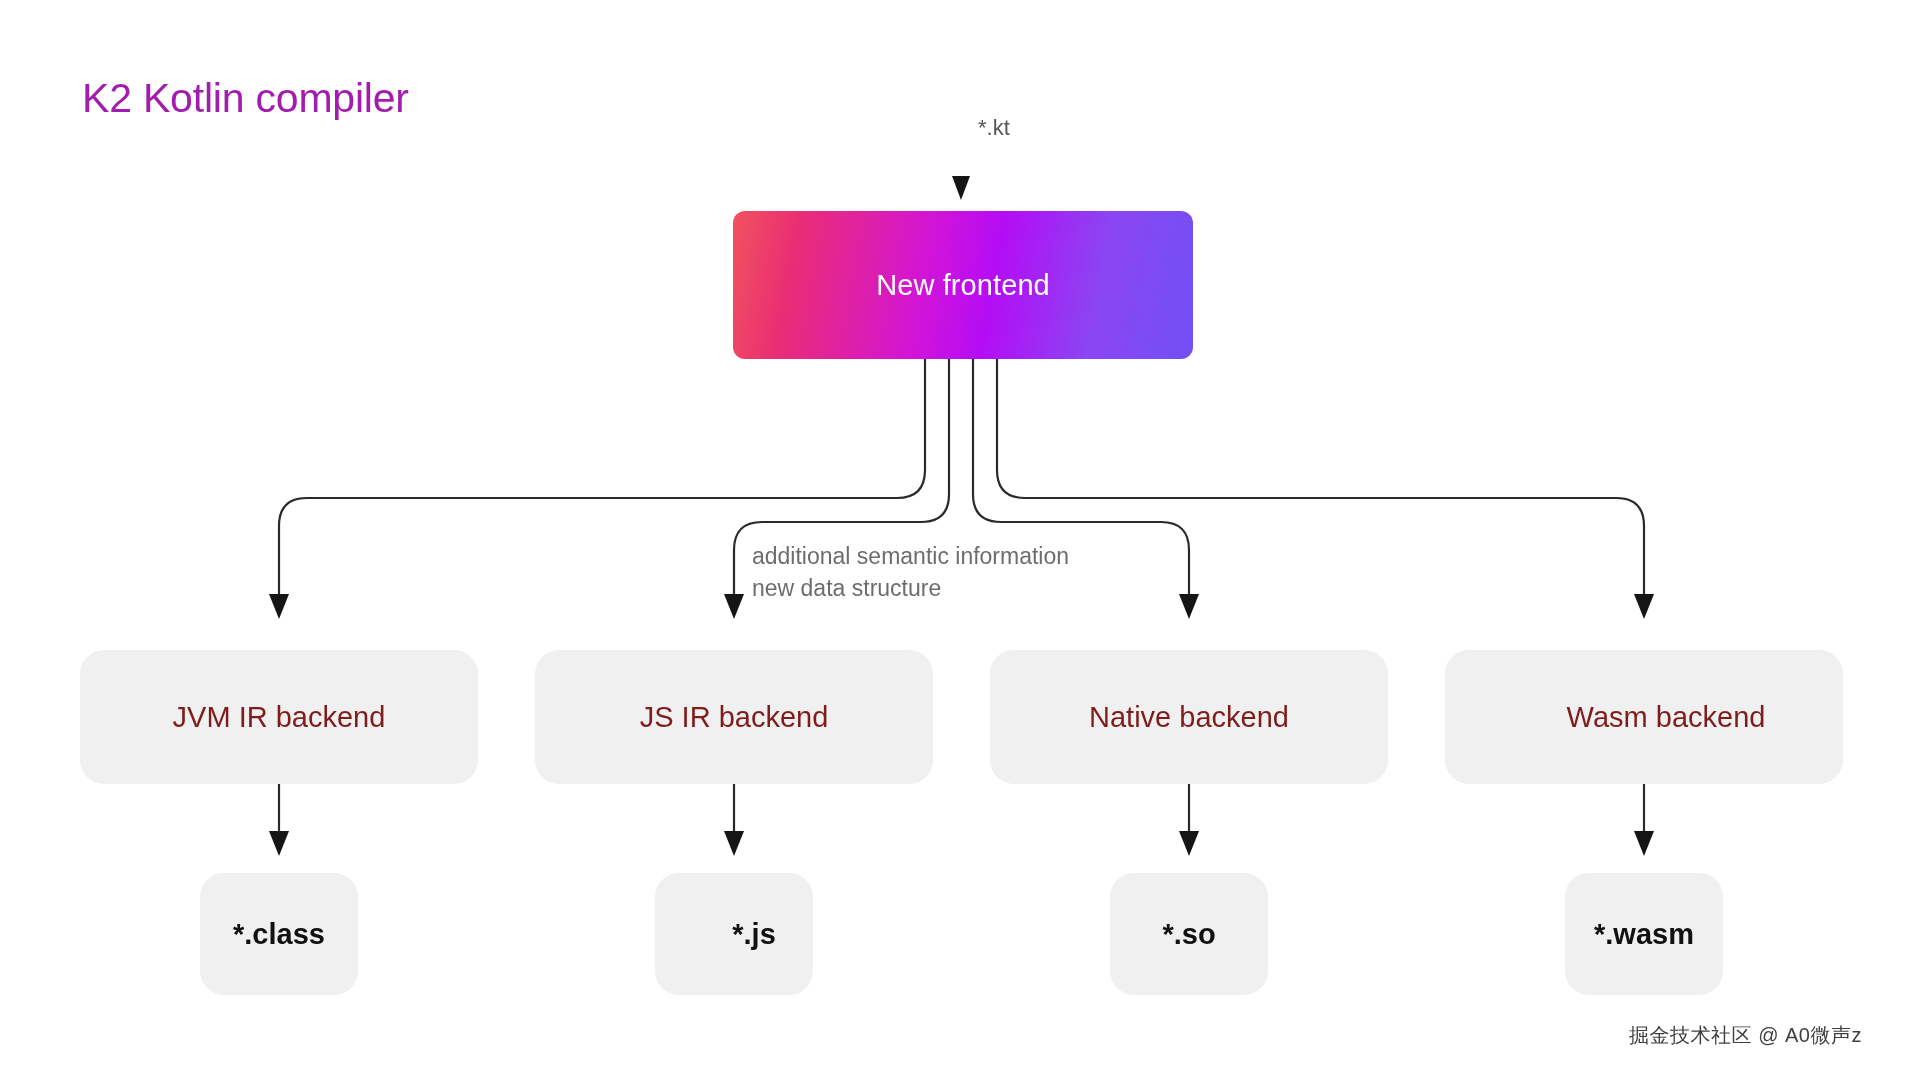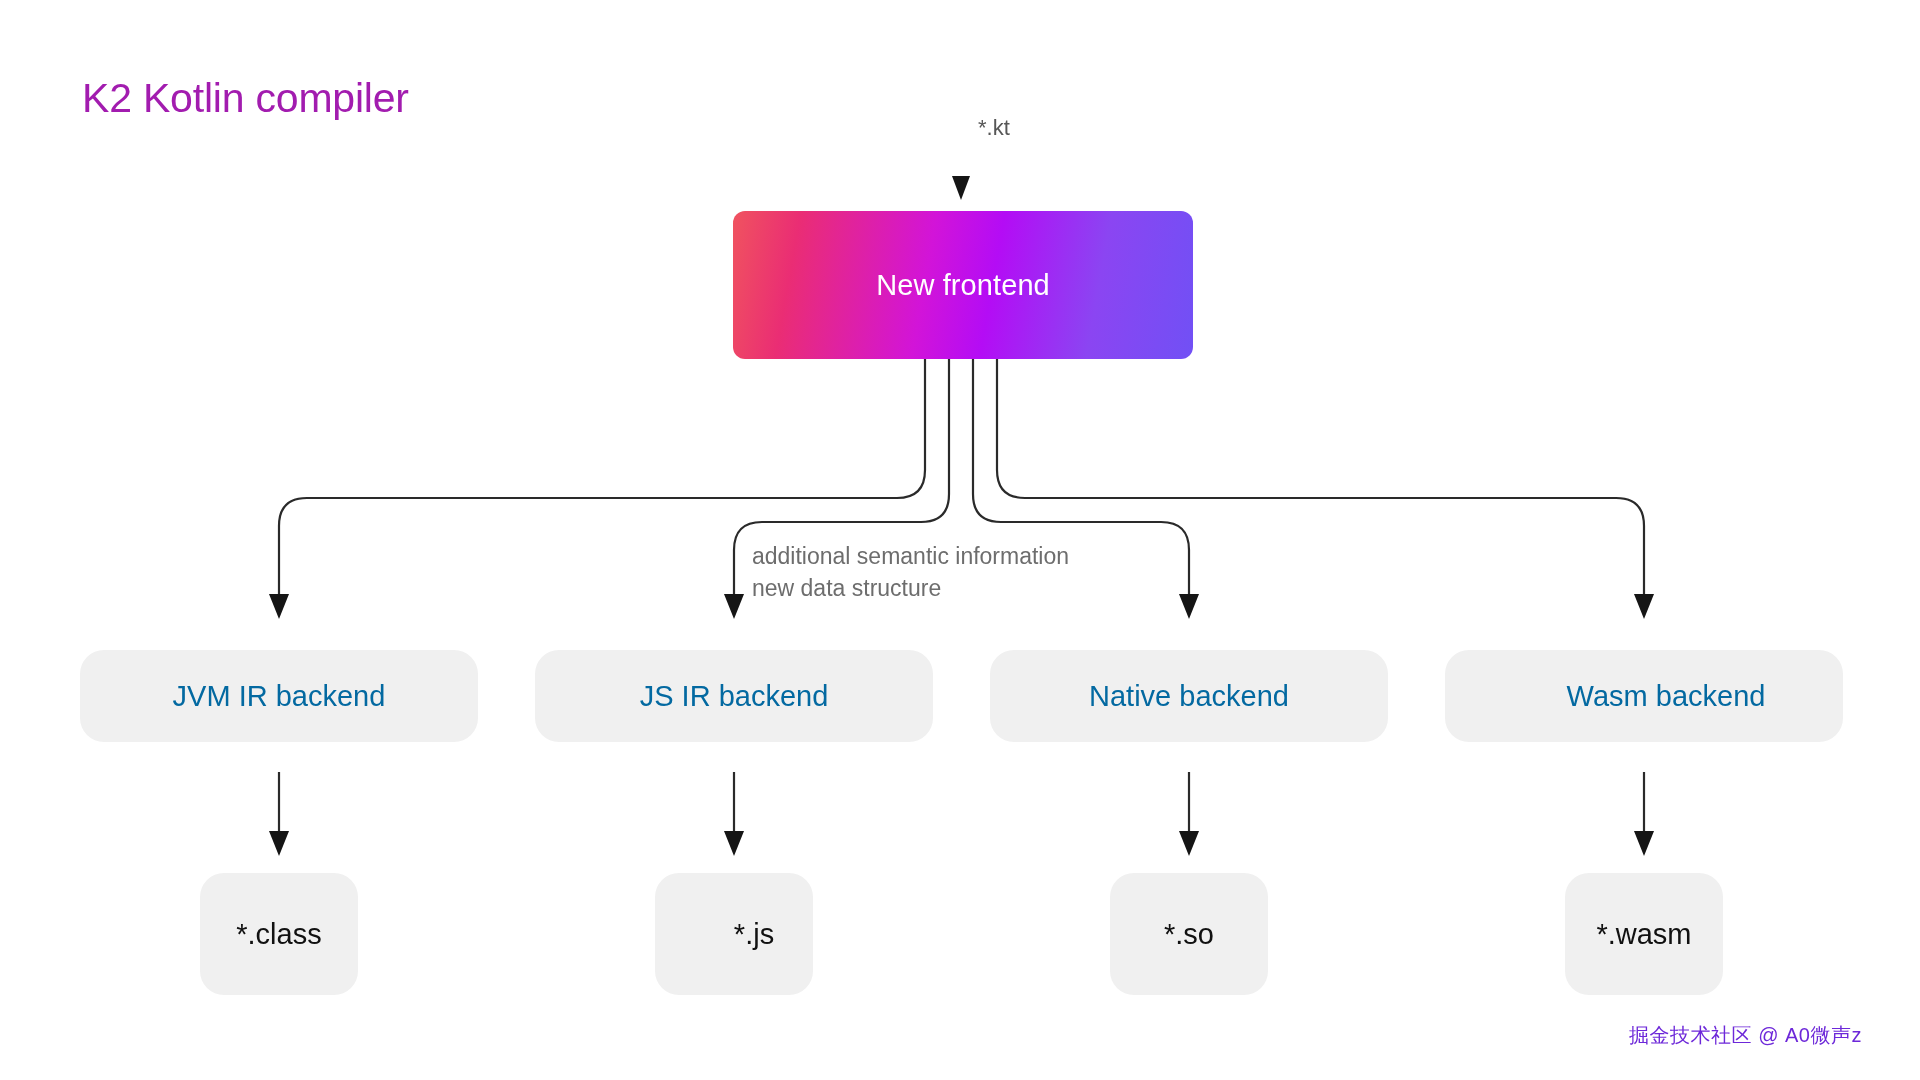--- a/index.html
+++ b/index.html
@@ -68,37 +68,37 @@
                 #8b45f2 78%,
                 #7150f5 100%);
     color: #ffffff;
     font-size: 29px;
     font-weight: 400;
     letter-spacing: 0.1px;
   }
 
   .node-backend {
     width: 398px;
-    height: 92px;
+    height: 134px;
     top: 650px;
     background: #f0f0f0;
-    color: #0369a1;
+    color: #7f1d1d;
     font-size: 29px;
     font-weight: 400;
     border-radius: 24px;
   }
 
   .node-artifact {
     width: 158px;
     height: 122px;
     top: 873px;
     background: #f0f0f0;
     color: #111111;
     font-size: 29px;
-    font-weight: 400;
+    font-weight: 700;
     border-radius: 24px;
   }
 
   .wire-label {
     position: absolute;
     color: #6d6d6d;
     font-size: 23px;
     line-height: 32px;
     white-space: nowrap;
   }
@@ -114,21 +114,21 @@
     left: 752px;
     top: 540px;
     line-height: 32px;
   }
 
   .watermark {
     position: absolute;
     right: 58px;
     top: 1022px;
     font-size: 20px;
-    color: #6d28d9;
+    color: #404040;
     letter-spacing: 0.5px;
     white-space: nowrap;
   }
 </style>
 </head>
 <body>
 
 <div id="canvas">
 
   <div class="diagram-title">K2 Kotlin compiler</div>

